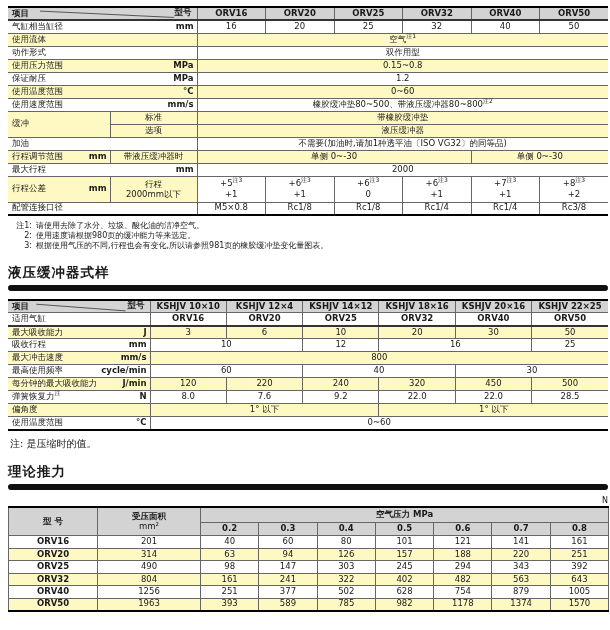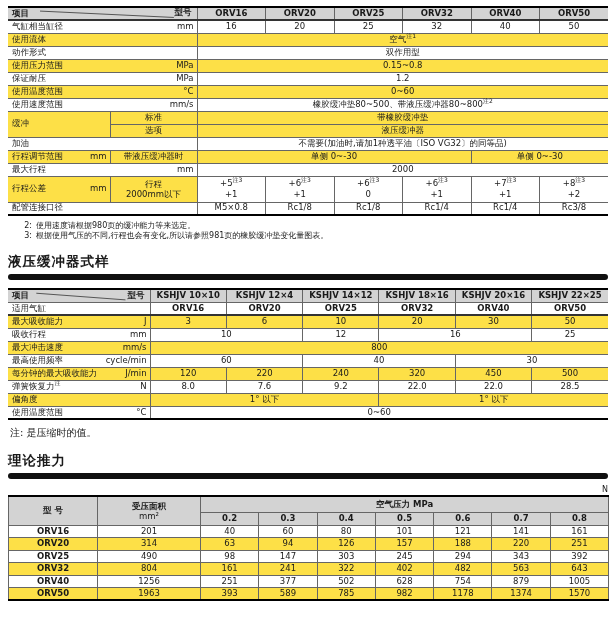--- a/index.html
+++ b/index.html
@@ -16,25 +16,25 @@
   td { border: 1px solid #666; height: 13px; padding: 0 2px; text-align: center; vertical-align: middle; line-height: 1.15; }
 
   
   table.open tr td:first-child { border-left: none; }
   table.open tr td:last-child  { border-right: none; }
   tr.rtop  td { border-top: 2px solid #000; }
   tr.hrow  td { border-bottom: 2px solid #333; }
   tr.rlast td { border-bottom: 2px solid #000; }
 
   .hd  { background: #d3d3d3; font-weight: bold; }
-  .sh  { background: #fde047; }
+  .sh  { background: #fef9c3; }
   .b   { font-weight: bold; }
 
   td.lab { text-align: left; padding-left: 4px; padding-right: 3px; }
-  td.lab .u { float: right; font-weight: normal; }
+  td.lab .u { float: right; font-weight: bold; }
 
   td.corner { position: relative; padding: 0; }
   .corner .c-l { position: absolute; left: 4px;  top: 1px; font-weight: bold; }
   .corner .c-r { position: absolute; right: 5px; bottom: 1px; font-weight: bold; }
   .corner svg { position: absolute; left: 0; top: 0; width: 100%; height: 100%; }
 
   sup { font-size: 6px; vertical-align: super; line-height: 0; }
 
   .tol { line-height: 1.25; }
   .two-line { line-height: 1.2; }
@@ -174,20 +174,24 @@
       <td>Rc1/8</td>
       <td>Rc1/4</td>
       <td>Rc1/4</td>
       <td>Rc3/8</td>
     </tr>
   </tbody>
     </table>
 
   <div class="notes">
     <div class="nrow">
+        <span class="no">注1:</span>
+        <span>请使用去除了水分、垃圾、酸化油的洁净空气。</span>
+      </div>
+    <div class="nrow">
         <span class="no">2:</span>
         <span>使用速度请根据980页的缓冲能力等来选定。</span>
       </div>
     <div class="nrow">
         <span class="no">3:</span>
         <span>根据使用气压的不同,行程也会有变化,所以请参照981页的橡胶缓冲垫变化量图表。</span>
       </div>
   </div>
 
   <div class="section-title">液压缓冲器式样</div>

